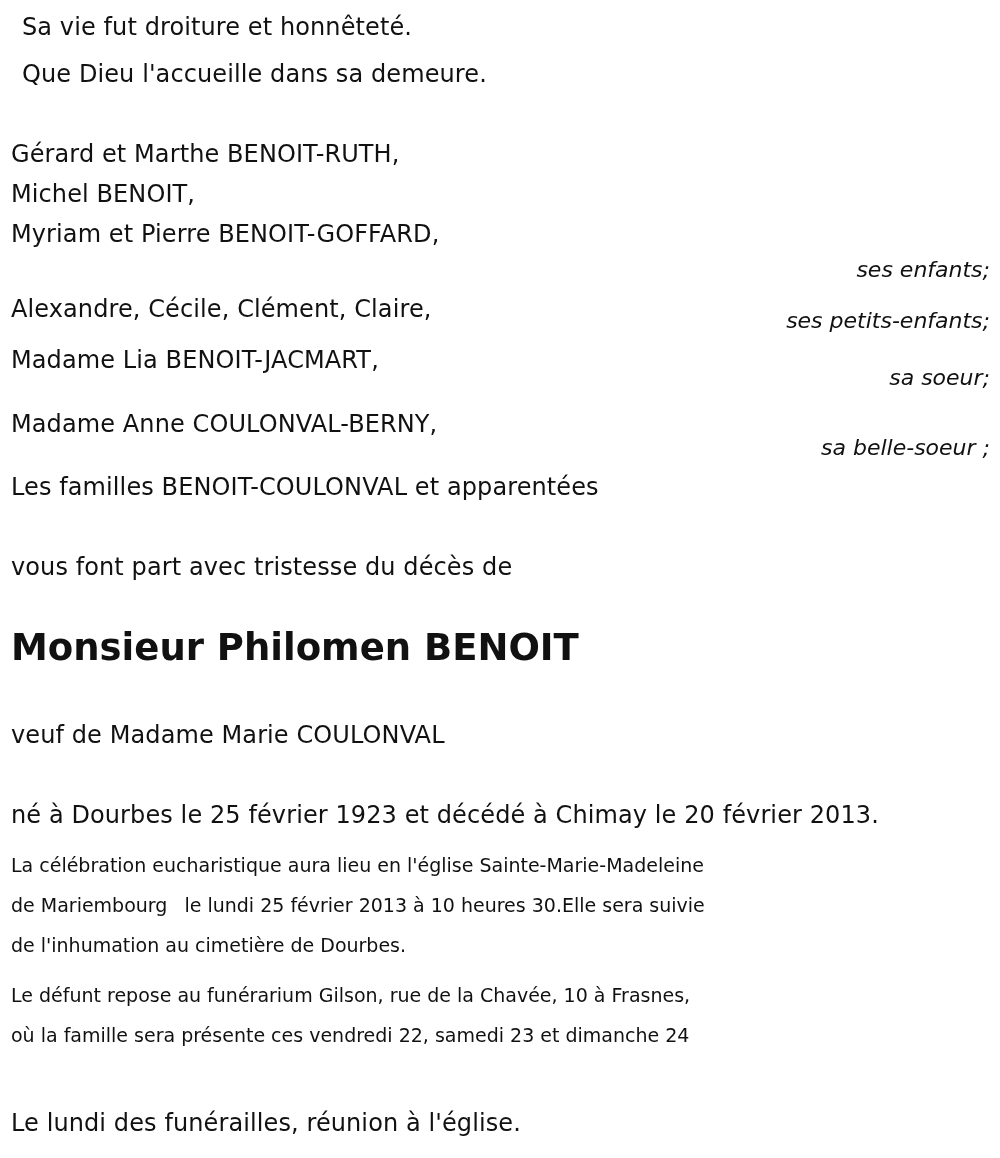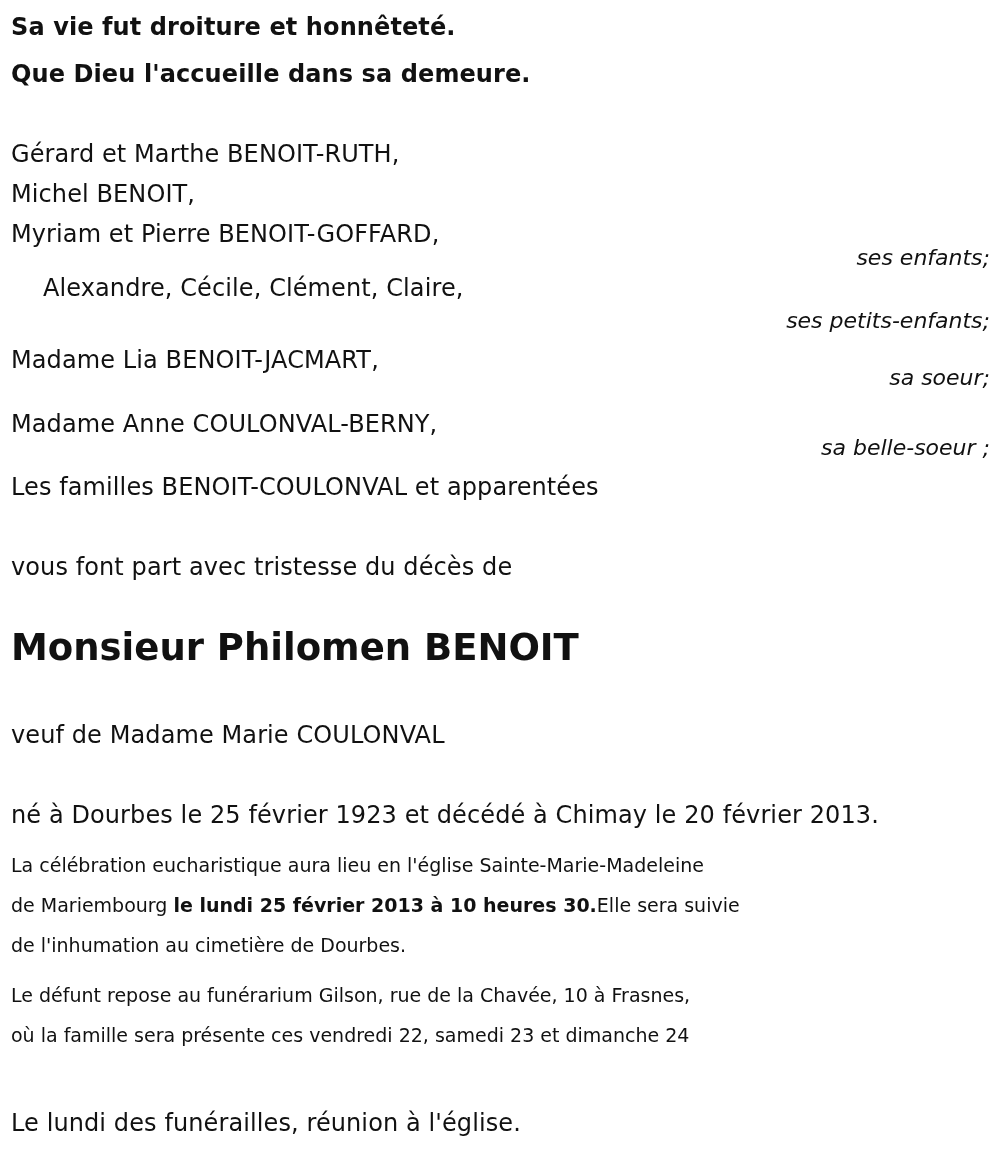--- a/index.html
+++ b/index.html
@@ -16,21 +16,21 @@
       color: #111111;
     }
     .line {
       position: absolute;
       left: 11px;
       white-space: nowrap;
       font-size: 24px;
       line-height: 30px;
       letter-spacing: 0.1px;
     }
-    .bold { font-weight: bold; }
+    .bold { font-weight: normal; margin-left: 11px; }
     .role {
       position: absolute;
       right: 10px;
       white-space: nowrap;
       font-style: italic;
       font-size: 22px;
       line-height: 28px;
     }
     .title {
       position: absolute;
@@ -54,23 +54,23 @@
 
 <div>
 
   <div class="line bold" style="top:12px;">Sa vie fut droiture et honnêteté.</div>
   <div class="line bold" style="top:59px;">Que Dieu l'accueille dans sa demeure.</div>
 
   <div>
     <div class="line" style="top:139px;">Gérard et Marthe BENOIT-RUTH,</div>
     <div class="line" style="top:179px;">Michel BENOIT,</div>
     <div class="line" style="top:219px;">Myriam et Pierre BENOIT-GOFFARD,</div>
-    <div class="role" style="top:244px;">ses enfants;</div>
+    <div class="role" style="top:256px;">ses enfants;</div>
 
-    <div class="line" style="top:273px;margin-left:32px;">Alexandre, Cécile, Clément, Claire,</div>
+    <div class="line" style="top:294px;">Alexandre, Cécile, Clément, Claire,</div>
     <div class="role" style="top:307px;">ses petits-enfants;</div>
 
     <div class="line" style="top:345px;">Madame Lia BENOIT-JACMART,</div>
     <div class="role" style="top:364px;">sa soeur;</div>
 
     <div class="line" style="top:409px;">Madame Anne COULONVAL-BERNY,</div>
     <div class="role" style="top:434px;margin-left:39px;">sa belle-soeur ;</div>
 
     <div class="line" style="top:472px;">Les familles BENOIT-COULONVAL et apparentées</div>
   </div>

